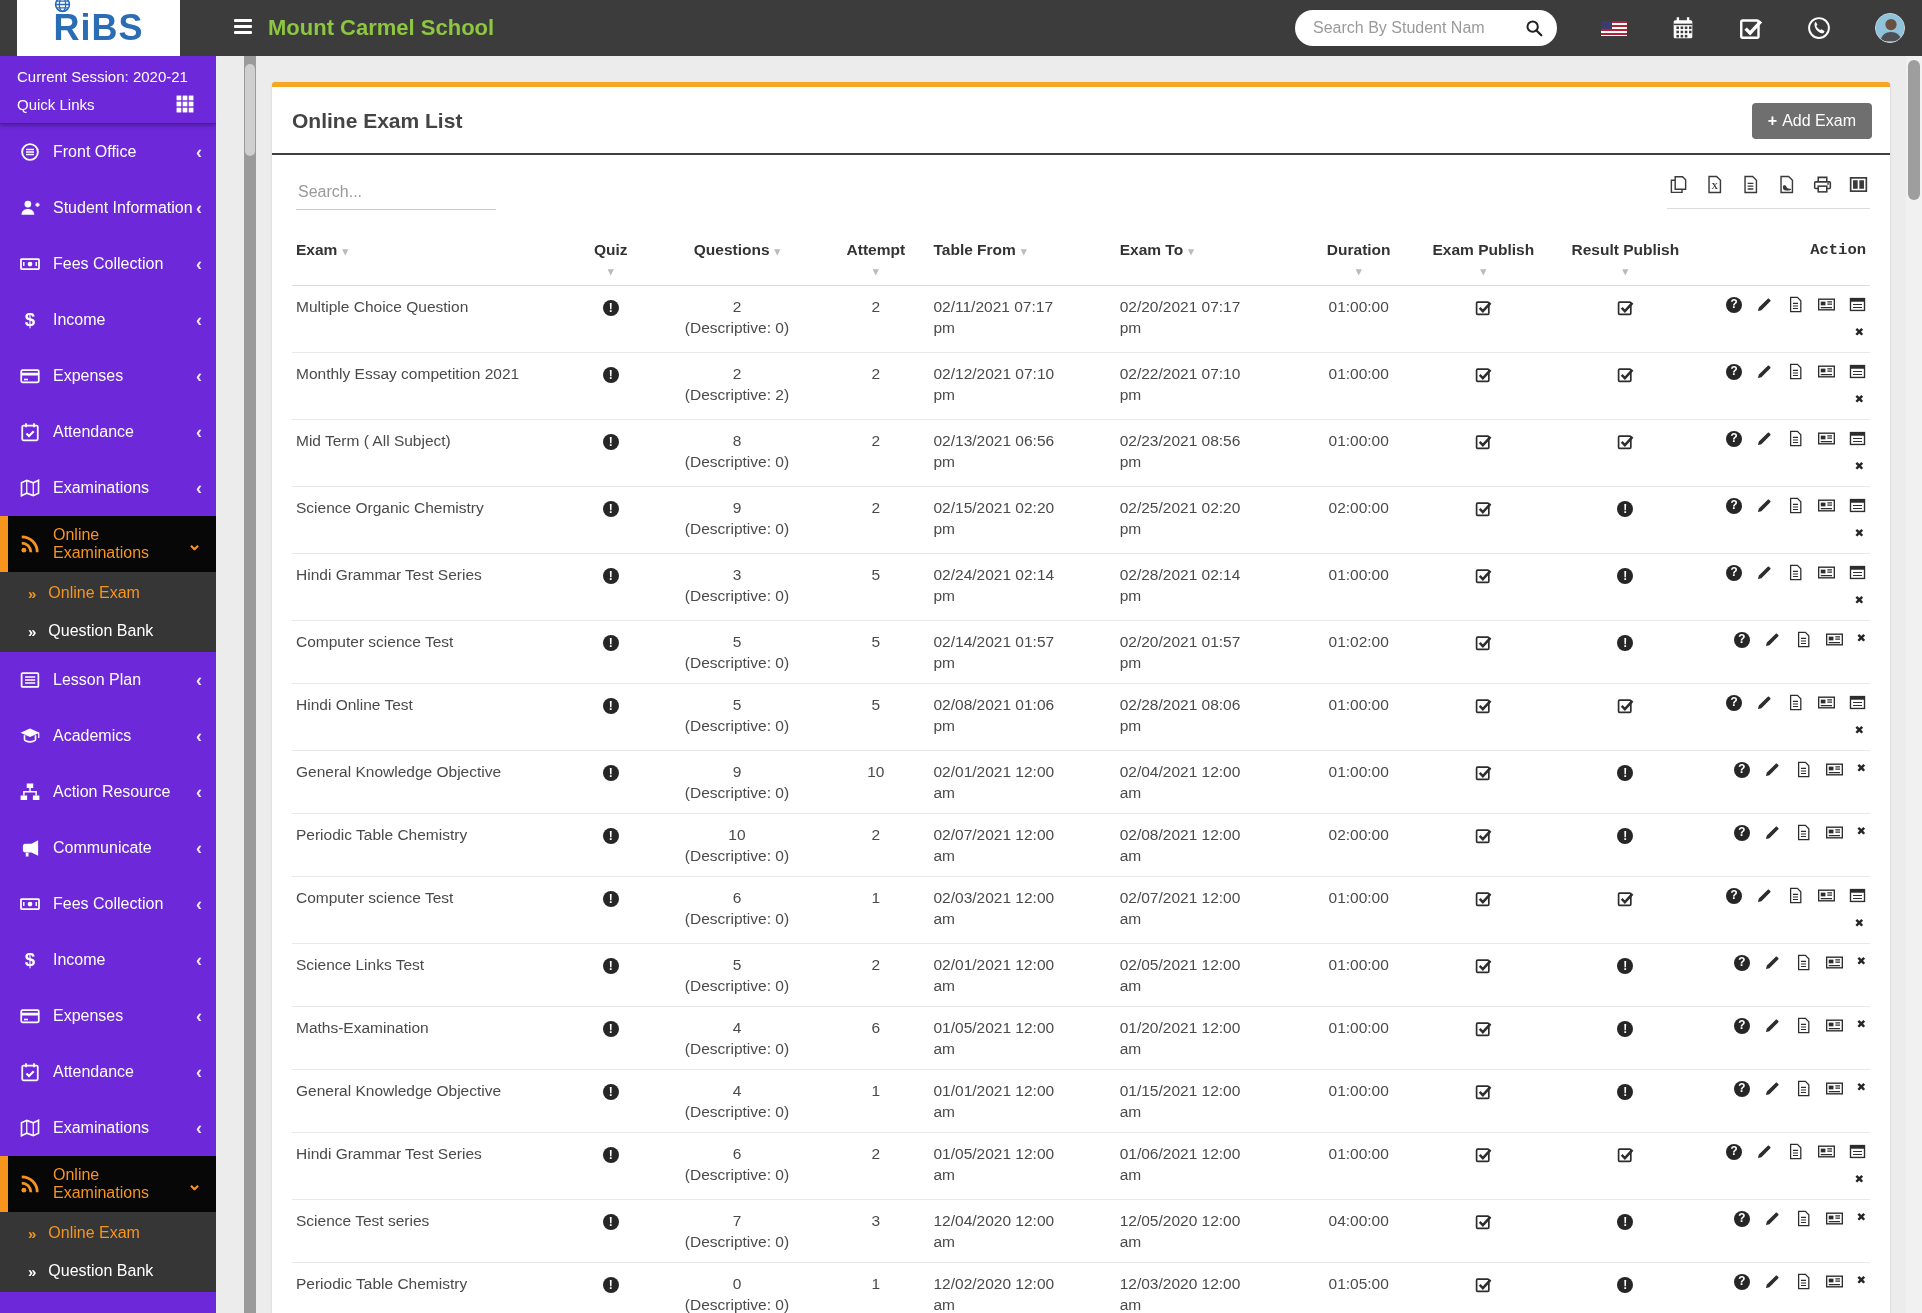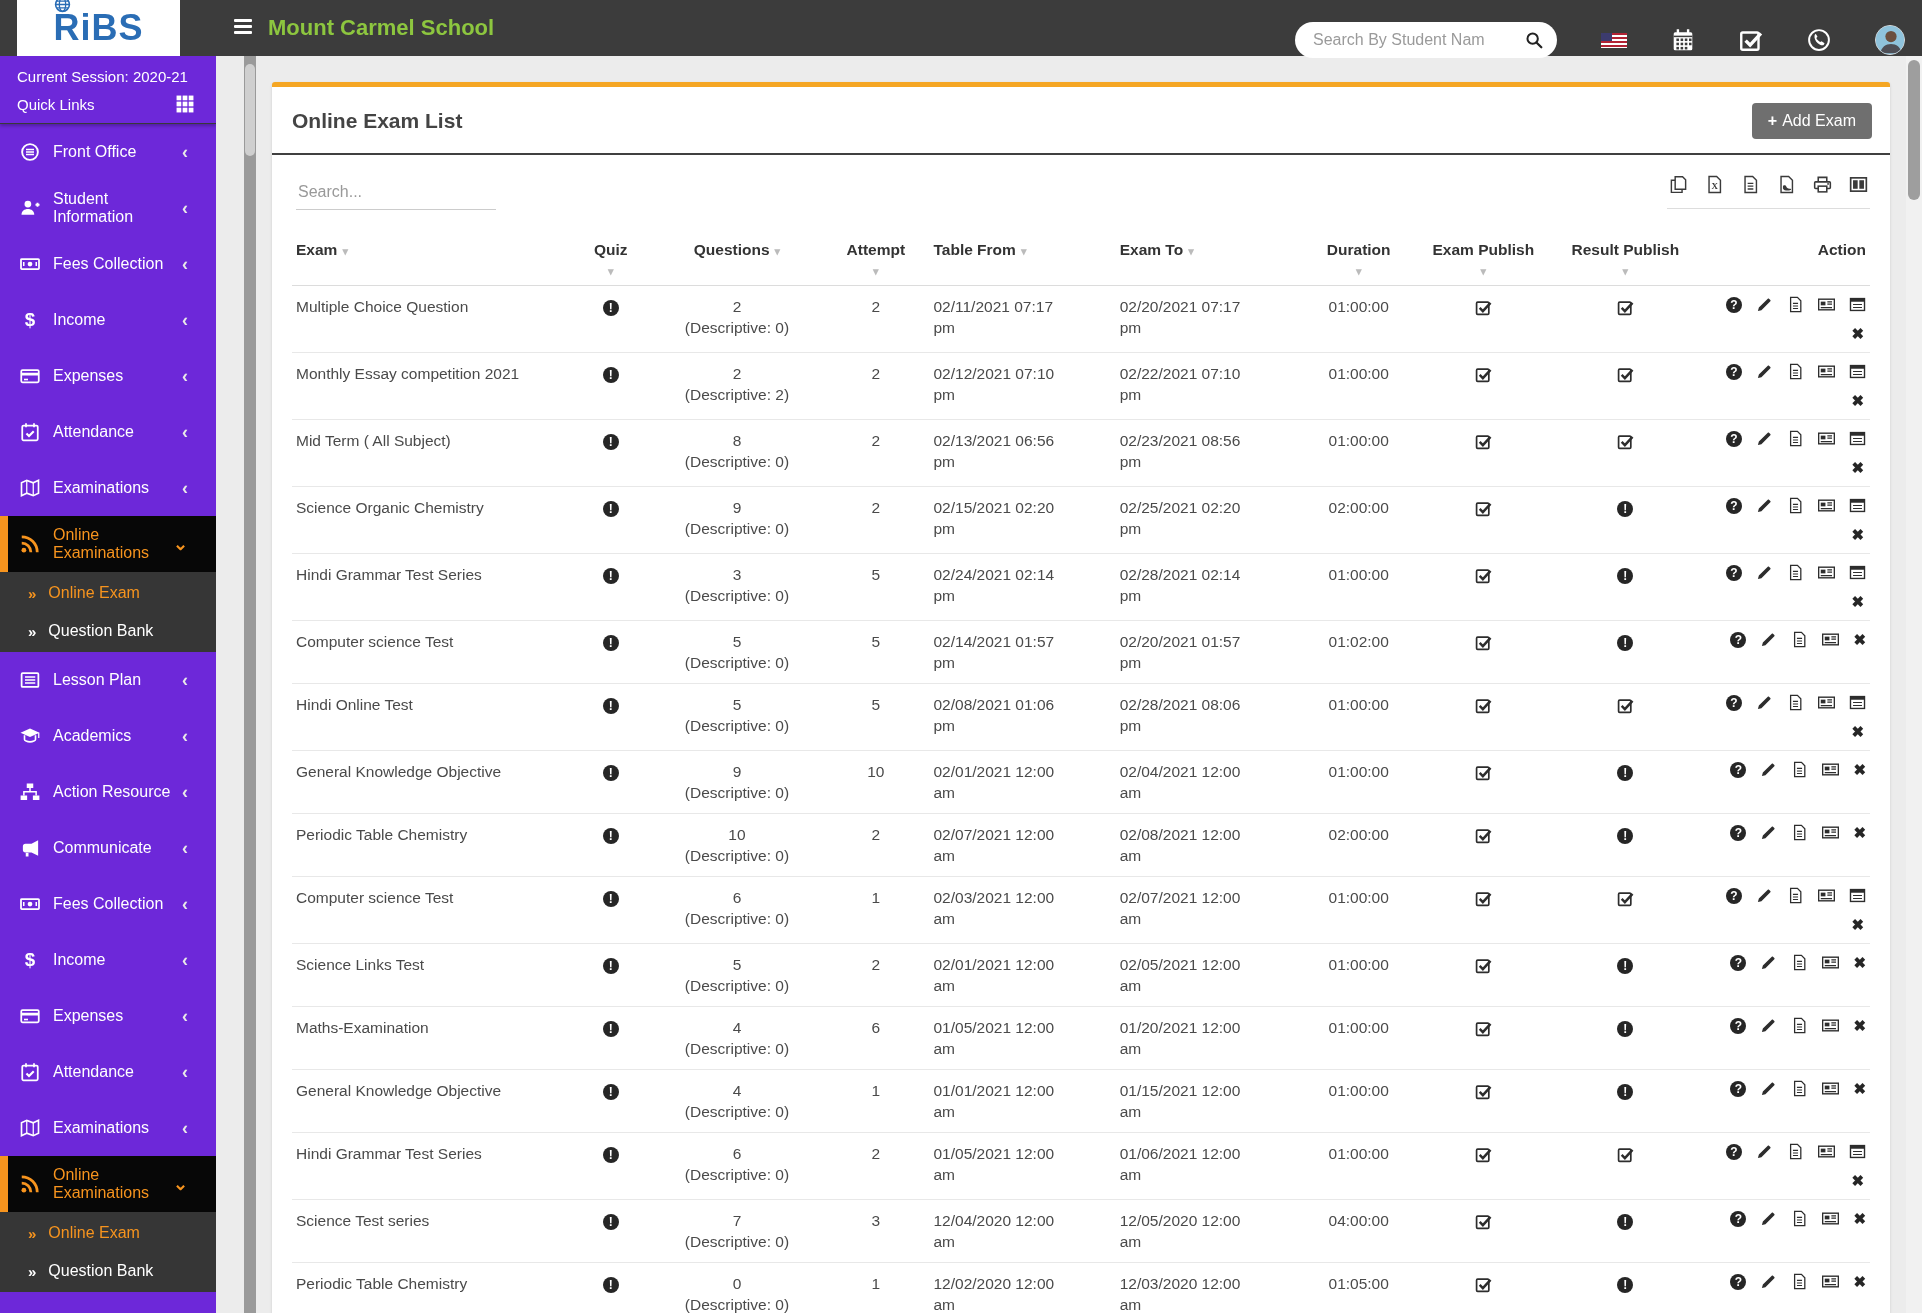--- a/index.html
+++ b/index.html
@@ -7,37 +7,37 @@
   .screen { width:1922px; height:1313px; position:relative; overflow:hidden; background:#ececec; }
 
   
   .topbar { position:absolute; top:0; left:0; right:0; height:56px; background:#3c3c3c; z-index:30; display:flex; align-items:center; }
   .logo-box { position:absolute; left:17px; top:0; width:163px; height:56px; background:#fff; display:flex; align-items:center; justify-content:center; }
   .logo-text { font-size:36px; font-weight:bold; color:#2a6db5; letter-spacing:1px; position:relative; line-height:1; }
   .logo-globe { position:absolute; top:-4px; left:37px; width:17px; height:17px; color:#2a6db5; }
   .hamburger { position:absolute; left:234px; top:19px; width:20px; cursor:pointer; }
   .hamburger span { display:block; width:18px; height:3px; background:#fff; margin-bottom:3px; border-radius:1px; }
   .school-name { position:absolute; left:268px; top:15px; font-size:22px; font-weight:bold; color:#8dc63f; }
-  .top-right { position:absolute; right:0; top:12px; height:56px; display:flex; align-items:center; gap:44px; padding-right:17px; }
+  .top-right { position:absolute; right:0; top:0; height:56px; display:flex; align-items:center; gap:44px; padding-right:17px; }
   .top-search { width:262px; height:36px; background:#fff; border-radius:18px; display:flex; align-items:center; padding:0 14px 0 18px; }
   .top-search input { border:none; outline:none; flex:1; font-size:16px; color:#555; font-family:"Liberation Sans", sans-serif; }
   .top-search input::placeholder { color:#9a9a9a; }
   .top-search .mag { width:18px; height:18px; color:#222; flex:none; }
   .tb-ic { width:24px; height:24px; color:#fff; cursor:pointer; }
   .flag { width:26px; height:15px; background:repeating-linear-gradient(180deg,#b22234 0 2px,#fff 2px 4px); position:relative; cursor:pointer; }
   .flag::before { content:""; position:absolute; left:0; top:0; width:11px; height:8px; background:#3c3b6e; }
   .avatar { width:30px; height:30px; border-radius:50%; background:#8fc3dc; overflow:hidden; border:1px solid #d8d8d8; cursor:pointer; flex:none; }
 
   
   .sidebar { position:absolute; top:56px; left:0; width:216px; bottom:0; background:#6d28d9; z-index:20; overflow:hidden; }
   .session-block { padding:12px 14px 10px 17px; border-bottom:1px solid #393939; box-shadow:0 2px 3px rgba(0,0,0,.25); position:relative; }
   .session-line { color:#fff; font-size:15px; margin-bottom:10px; }
   .quick-links { color:#fff; font-size:15px; display:flex; align-items:center; justify-content:space-between; }
   .grid-ic { width:18px; height:18px; color:#fff; margin-right:8px; cursor:pointer; }
-  .m-item { height:56px; display:flex; align-items:center; padding:0 24px 0 20px; color:#fff; font-size:16px; cursor:pointer; position:relative; }
+  .m-item { height:56px; display:flex; align-items:center; padding:0 10px 0 20px; color:#fff; font-size:16px; cursor:pointer; position:relative; }
   .m-item .m-ic { width:20px; height:20px; margin-right:13px; flex:none; color:#fff; }
   .m-item .m-label { flex:1; }
   .m-item .m-chev { color:#e8e8e8; font-size:18px; font-weight:bold; padding-right:4px; }
   .m-item.active { background:#070707; color:#f7941e; border-left:8px solid #f7941e; padding-left:12px; }
   .m-item.active .m-ic { color:#f7941e; }
   .m-item.active .m-chev { color:#f7941e; }
   .submenu { background:#363636; padding:2px 0; }
   .sub-row { height:38px; display:flex; align-items:center; padding-left:28px; font-size:16px; color:#fff; cursor:pointer; }
   .sub-row .dbl { font-weight:bold; margin-right:12px; font-size:15px; }
   .sub-row.active { color:#f7941e; }
@@ -64,21 +64,21 @@
 
   
   table.exams { width:100%; border-collapse:collapse; table-layout:fixed; margin-top:4px; }
   table.exams th { font-size:15.5px; color:#333; font-weight:bold; padding:10px 4px 6px 4px; vertical-align:top; }
   table.exams thead tr { border-bottom:1px solid #dcdcdc; }
   .caret { color:#bbb; font-size:11px; }
   .caret.inline { margin-left:5px; }
   .caret.below { display:block; text-align:center; margin-top:6px; height:14px; }
   table.exams td { font-size:15.5px; color:#4a4a4a; padding:10px 4px; vertical-align:top; border-bottom:1px solid #e8e8e8; line-height:21px; }
   table.exams tbody tr { height:63px; }
-  .al { text-align:left; } .ac { text-align:center; } .ar { text-align:right; }
+  .al { text-align:left; } .ac { text-align:center; } .ar { text-align:right;font-family:Liberation Mono, monospace; }
   .c-ic { display:inline-block; width:16px; height:16px; border-radius:50%; background:#262626; color:#fff; font-size:12px; font-weight:bold; line-height:16px; text-align:center; }
   .a-ic { display:inline-block; width:17px; height:17px; color:#2d2d2d; vertical-align:middle; cursor:pointer; }
   .a-x { display:inline-block; font-size:15px; font-weight:bold; color:#262626; cursor:pointer; vertical-align:middle; line-height:17px; }
   .act-line1 { display:flex; justify-content:flex-end; align-items:center; gap:14px; }
   .act-line2 { display:flex; justify-content:flex-end; padding-top:12px; padding-right:2px; }
   .q-note { display:block; }
   .svg-defs { position:absolute; width:0; height:0; overflow:hidden; }
 </style>
 </head>
 <body>

